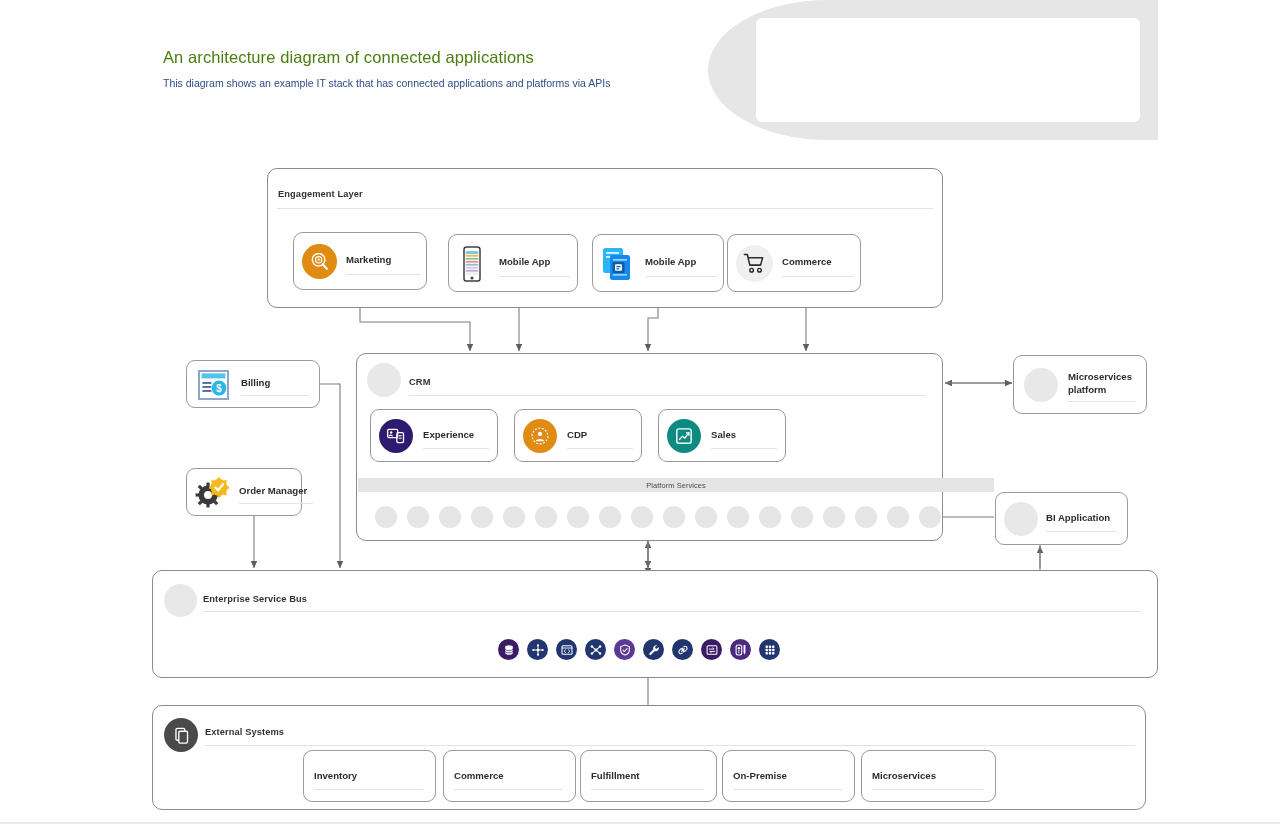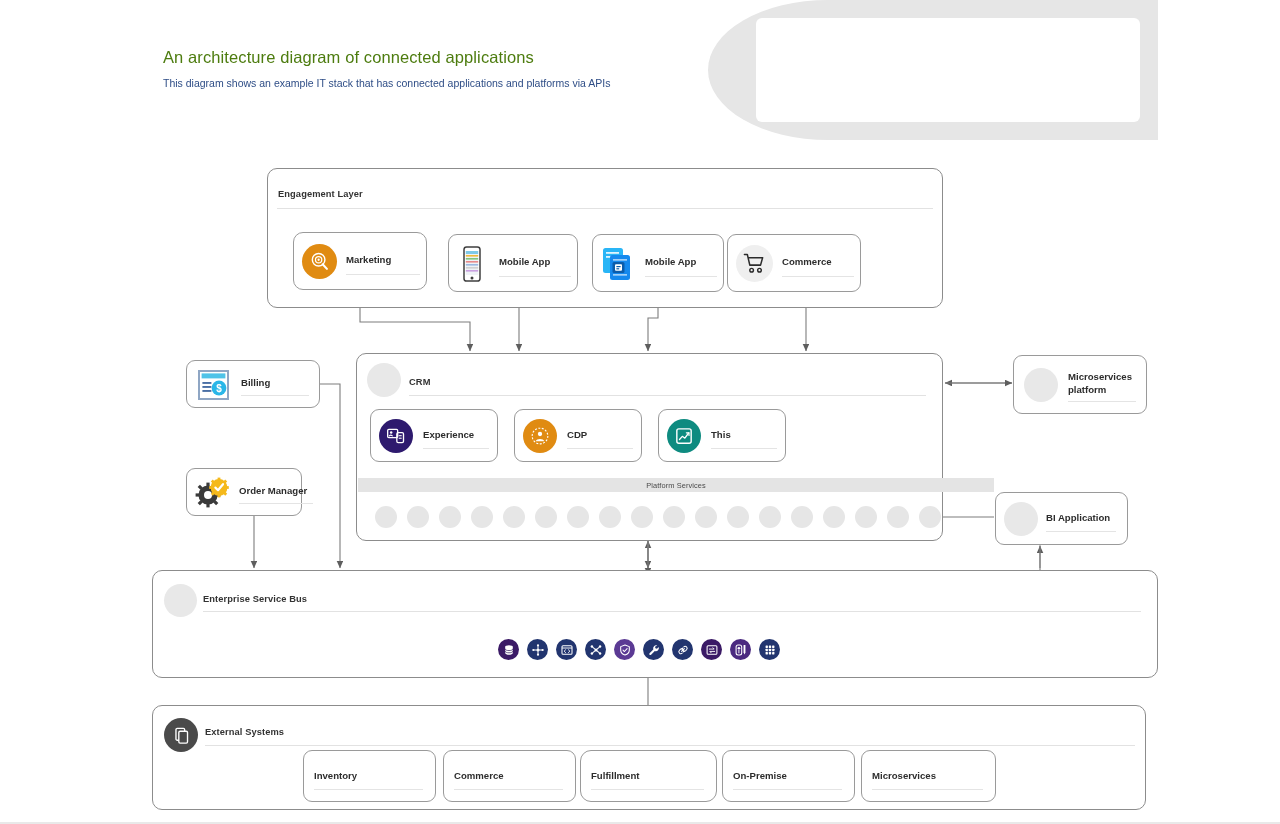--- a/index.html
+++ b/index.html
@@ -238,21 +238,21 @@
   </div>
 
   <div class="card" style="left:658px;top:409px;width:128px;height:53px;">
     <div class="ic circ" style="left:8px;top:9px;width:34px;height:34px;background:#0e8b80;">
       <svg width="20" height="20" viewBox="0 0 24 24">
         <rect x="3.4" y="3.4" width="17.2" height="17.2" rx="2.4" fill="none" stroke="#fff" stroke-width="1.7"></rect>
         <path d="M6.6 16.2 L10 12.4 L13 14.6 L17.6 8.4" fill="none" stroke="#fff" stroke-width="1.6" stroke-linecap="round" stroke-linejoin="round"></path>
         <path d="M14.8 8.2 h3.2 v3.2" fill="none" stroke="#fff" stroke-width="1.4" stroke-linecap="round"></path>
       </svg>
     </div>
-    <div class="card-label" style="left:52px;top:19px;">This</div>
+    <div class="card-label" style="left:52px;top:19px;">Sales</div>
     <div class="card-rule" style="left:52px;top:38px;width:66px;"></div>
   </div>
 
 
   <div class="ps-bar" style="left:358px;top:478px;width:636px;height:14px;">
     <span>Platform Services</span>
   </div>
   <div class="ps-dots" id="ps-dots" style="left:375px;top:505px;height:24px;">
       <div class="ps-dot" style="background: rgb(230, 230, 230);"></div>
       <div class="ps-dot" style="background: rgb(230, 230, 230);"></div>
@@ -440,21 +440,21 @@
 
   <div id="ext-cards">
       <div class="card" style="left: 303px; top: 750px; width: 133px; height: 52px;">
         <div class="card-label" style="left: 10px; top: 19px;">Inventory</div>
         <div class="card-rule" style="left: 10px; top: 38px; width: 109px;"></div>
       </div>
       <div class="card" style="left: 443px; top: 750px; width: 133px; height: 52px;">
         <div class="card-label" style="left: 10px; top: 19px;">Commerce</div>
         <div class="card-rule" style="left: 10px; top: 38px; width: 109px;"></div>
       </div>
-      <div class="card" style="left: 580px; top: 750px; width: 137px; height: 52px; border-radius: 11px;">
+      <div class="card" style="left: 580px; top: 750px; width: 137px; height: 52px;">
         <div class="card-label" style="left: 10px; top: 19px;">Fulfillment</div>
         <div class="card-rule" style="left: 10px; top: 38px; width: 113px;"></div>
       </div>
       <div class="card" style="left: 722px; top: 750px; width: 133px; height: 52px;">
         <div class="card-label" style="left: 10px; top: 19px;">On-Premise</div>
         <div class="card-rule" style="left: 10px; top: 38px; width: 109px;"></div>
       </div>
       <div class="card" style="left: 861px; top: 750px; width: 135px; height: 52px;">
         <div class="card-label" style="left: 10px; top: 19px;">Microservices</div>
         <div class="card-rule" style="left: 10px; top: 38px; width: 111px;"></div>

